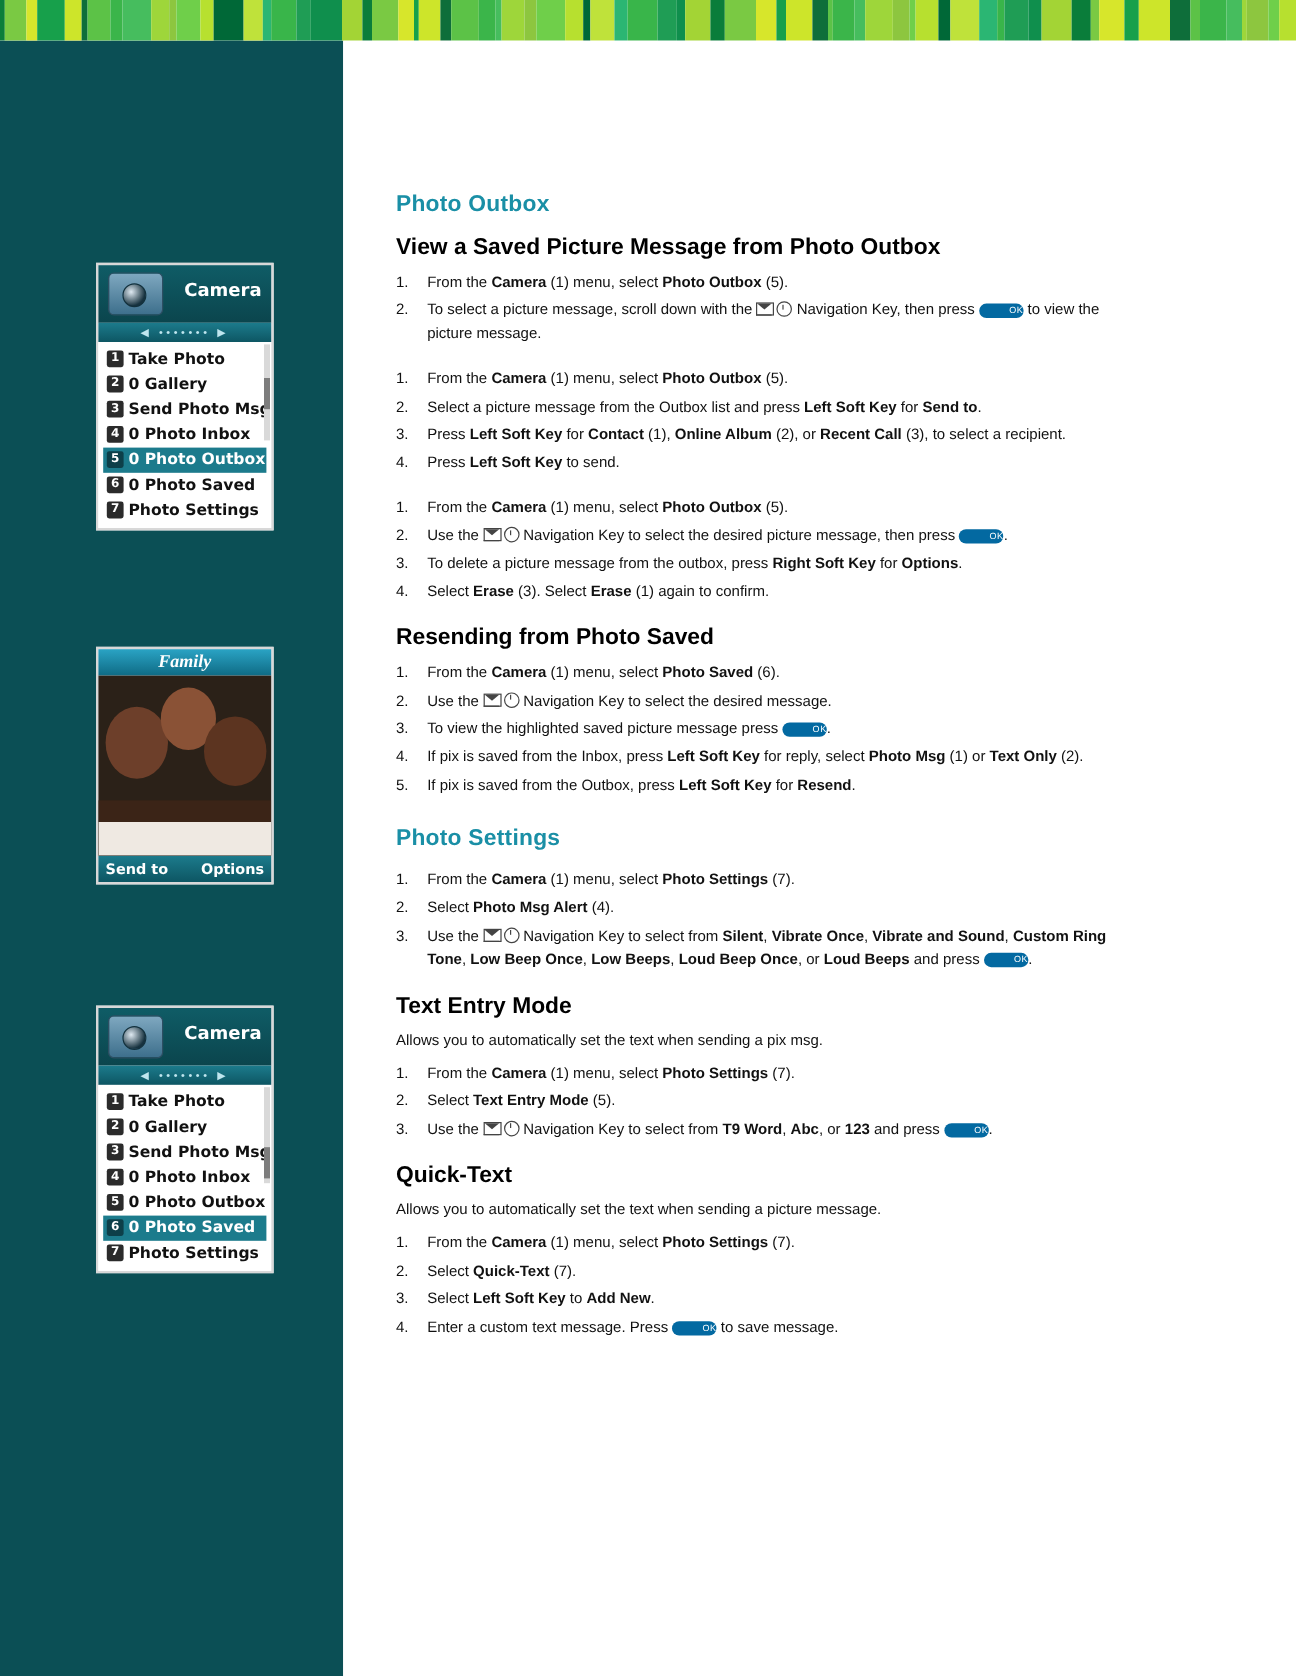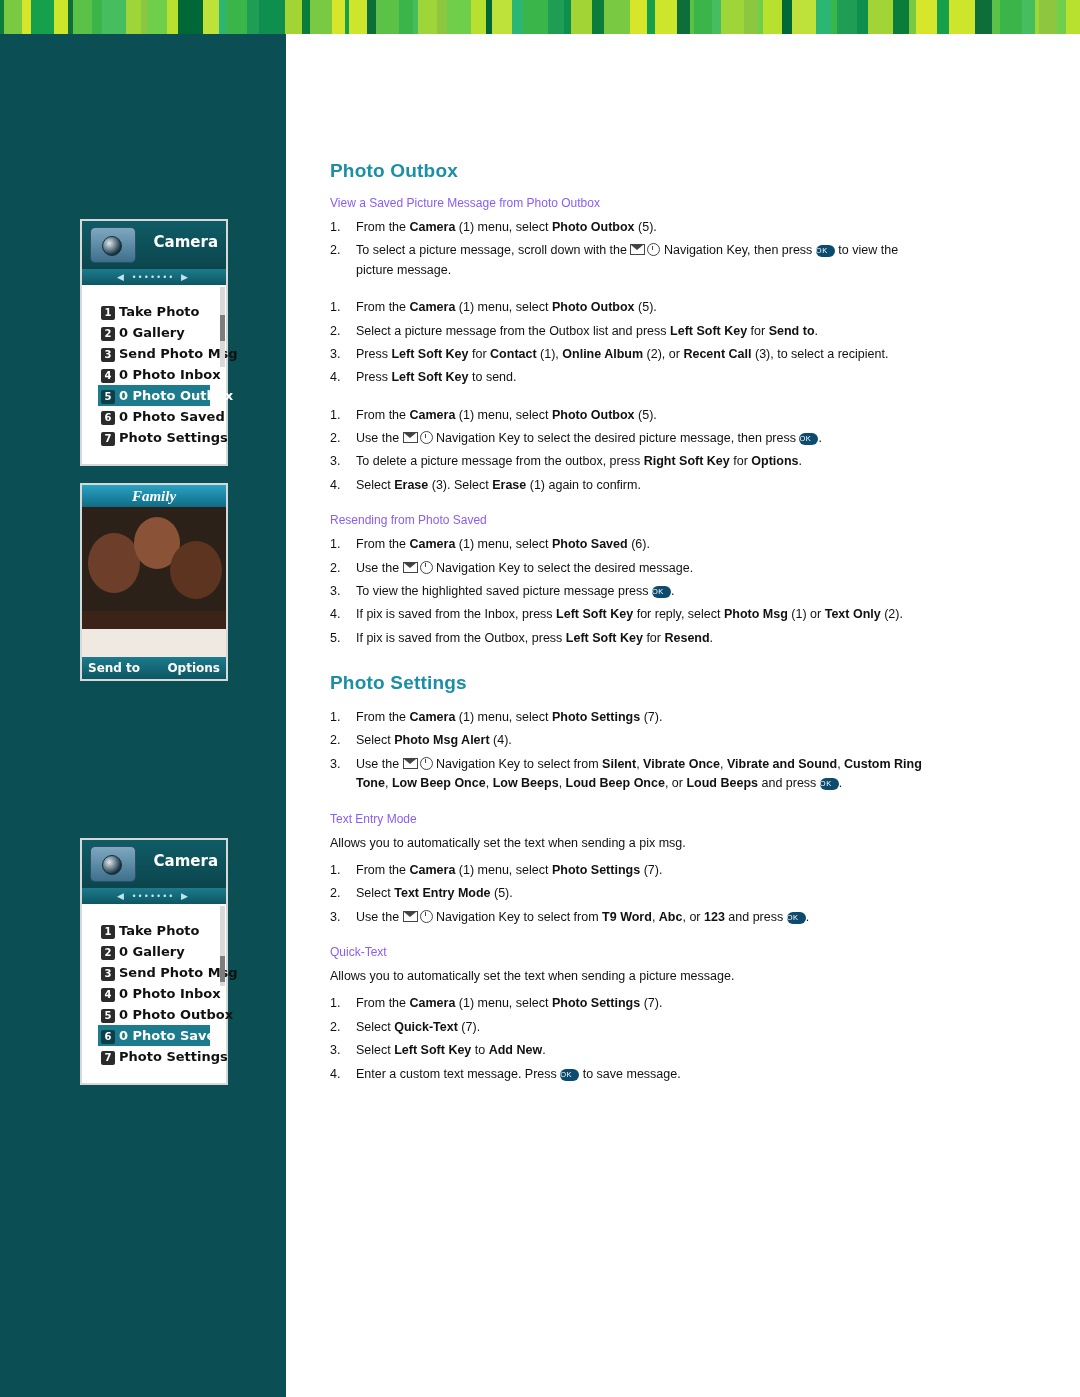--- a/index.html
+++ b/index.html
@@ -48,40 +48,40 @@
     font-family:"DejaVu Sans",sans-serif;
   }
   .phone .arrowbar{
     height:16px;background:linear-gradient(#1c7b8c,#0d5663);
     position:relative;
   }
   .phone .arrowbar .dots{
     position:absolute;left:0;right:0;top:4px;text-align:center;color:#bfe6ef;
     font-size:9px;letter-spacing:3px;line-height:8px;
   }
-  .phone ul{list-style:none;margin:0;padding:16px;background:#fff;}
+  .phone ul{list-style:none;margin:0;padding:4px;background:#fff;}
   .phone li{
     height:21px;line-height:21px;font-size:13px;font-weight:bold;
     font-family:"DejaVu Sans",sans-serif;color:#111;
     padding-left:3px;white-space:nowrap;position:relative;
   }
   .phone li .num{
     display:inline-block;width:14px;height:14px;line-height:14px;text-align:center;
     background:#2b2b2b;color:#fff;font-size:10px;border-radius:2px;margin-right:4px;
     vertical-align:middle;
   }
   .phone li.sel{background:#1c7b8c;color:#ffffff;}
   .phone li.sel .num{background:#0d3f49;}
   .phone .scroll{
     position:absolute;right:1px;top:66px;width:5px;height:80px;background:#d9d9d9;
   }
   .phone .scroll i{position:absolute;left:0;top:28px;width:5px;height:26px;background:#7d7d7d;display:block;}
 
   
-  .photophone{position:absolute;left:80px;top:483px;width:148px;border:2px solid #d8d8d8;background:#fff;box-sizing:border-box;}
+  .photophone{position:absolute;left:80px;top:539px;width:148px;border:2px solid #d8d8d8;background:#fff;box-sizing:border-box;}
   .photophone .ftitle{
     height:22px;background:linear-gradient(#2aa3c4,#0f6b85);
     color:#fff;text-align:center;font-style:italic;font-weight:bold;font-size:15px;
     line-height:22px;font-family:"Liberation Serif",serif;
   }
   .photophone .pic{height:150px;position:relative;overflow:hidden;background:#2b2118;}
   .photophone .softbar{
     height:22px;background:linear-gradient(#1c7b8c,#0d5663);color:#fff;
     font-family:"DejaVu Sans",sans-serif;font-weight:bold;font-size:12px;
     display:flex;justify-content:space-between;align-items:center;padding:0 6px;box-sizing:border-box;
@@ -94,36 +94,36 @@
   .pic .body{position:absolute;left:0;bottom:0;width:100%;height:46px;background:#3b2417;}
   .pic .white{position:absolute;left:0;bottom:0;width:100%;height:28px;background:#efe9e2;}
 
   
   #content{position:absolute;left:330px;top:160px;width:600px;}
   h1.sec{
     color:#1a8fa6;font-size:19px;margin:0 0 14px 0;font-family:"Liberation Sans",sans-serif;
     font-weight:bold;letter-spacing:.2px;
   }
   h2.sub{
-    color:#8b5cf6;font-size:12px;margin:0 0 8px 0;font-weight:normal;
+    color:#000000;font-size:19px;margin:0 0 8px 0;font-weight:bold;
   }
   p.note{font-size:12.5px;color:#111;margin:0 0 8px 0;line-height:1.55;}
   ol.steps{margin:0 0 18px 0;padding:0;list-style:none;counter-reset:st;}
   ol.steps>li{
     counter-increment:st;position:relative;padding-left:26px;margin-bottom:4px;
     font-size:12.5px;line-height:1.55;color:#111;
   }
   ol.steps>li:before{
     content:counter(st) ".";position:absolute;left:0;top:0;width:20px;text-align:left;
   }
   .sect{margin-bottom:16px;}
   
   .okkey{
-    display:inline-block;width:19px;height:12px;border-radius:6px;
-    background:#0c4a6e;color:#fff;font-size:7.5px;line-height:12px;text-align:left;
+    display:inline-block;width:37px;height:12px;border-radius:6px;
+    background:#0369a1;color:#fff;font-size:7.5px;line-height:12px;text-align:right;
     font-family:"Liberation Sans",sans-serif;vertical-align:1px;letter-spacing:.5px;
   }
   .navkey{
     display:inline-block;width:30px;height:13px;position:relative;vertical-align:-2px;
   }
   .navkey .env{
     position:absolute;left:0;top:1px;width:13px;height:9px;border:1px solid #444;background:#fff;
   }
   .navkey .env:after{
     content:"";position:absolute;left:0;top:0;width:0;height:0;

